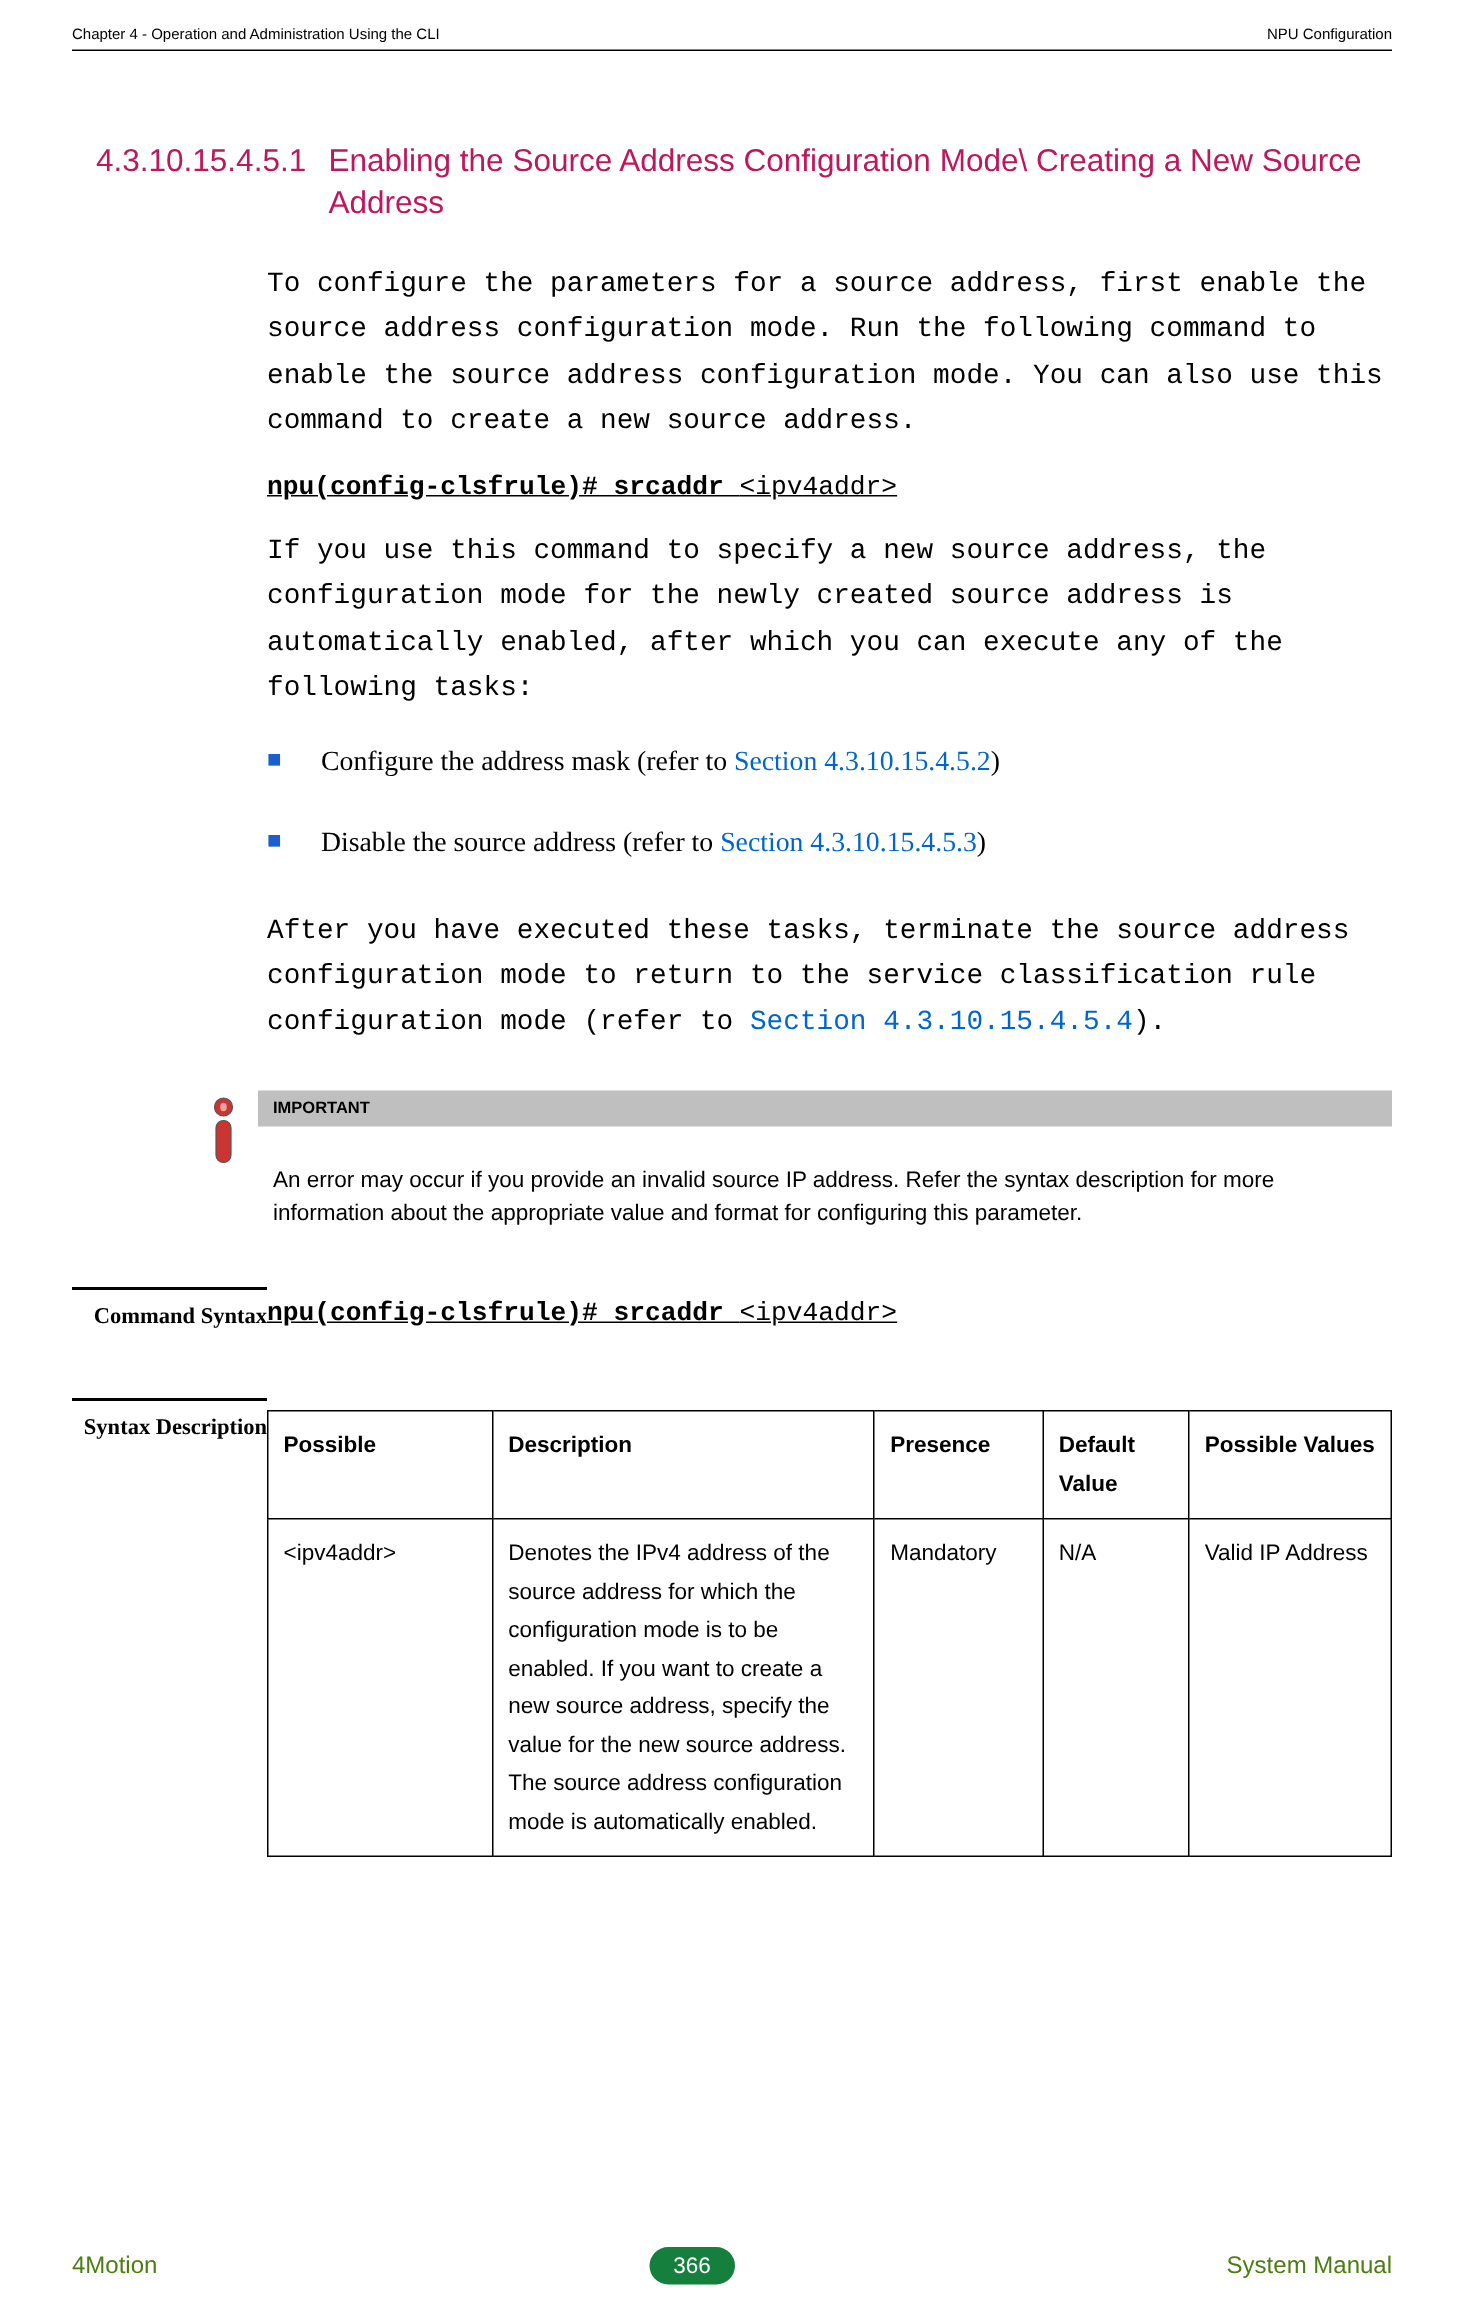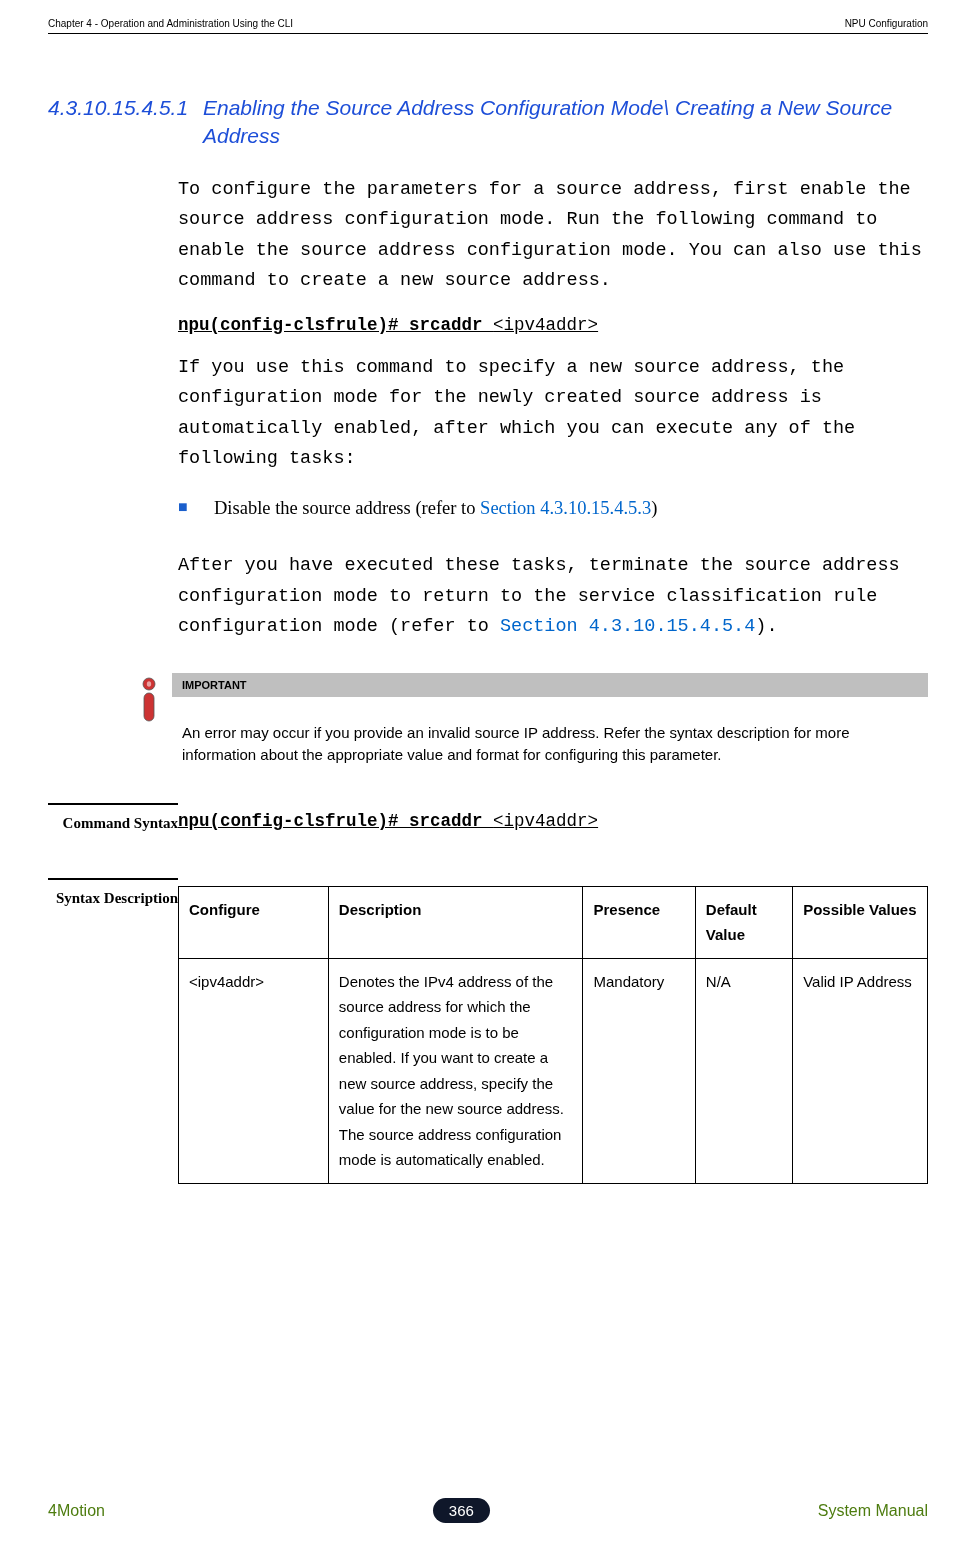--- a/index.html
+++ b/index.html
@@ -14,27 +14,27 @@
   }
   .header-bar {
     display: flex;
     justify-content: space-between;
     font-size: 10px;
     border-bottom: 1px solid #000;
     padding-bottom: 4px;
     margin-bottom: 60px;
   }
   .section-heading {
-    color: #1d4ed8;
-    font-style: italic;
+    color: #be185d;
     font-family: Arial, Helvetica, sans-serif;
     font-size: 21px;
     margin-bottom: 24px;
     line-height: 1.35;
     display: flex;
+    margin-left: 16px;
   }
   .section-number {
     flex: 0 0 155px;
   }
   .section-title {
     flex: 1;
   }
   .body-indent {
     margin-left: 130px;
     margin-right: 0;
@@ -139,21 +139,21 @@
     left: 48px;
     right: 48px;
     bottom: 22px;
     display: flex;
     justify-content: space-between;
     align-items: center;
     font-size: 16px;
   }
   .footer .left, .footer .right { color: #4d7c0f; }
   .page-badge {
-    background: #0f172a;
+    background: #15803d;
     color: #fff;
     border-radius: 16px;
     padding: 4px 16px;
     font-size: 15px;
   }
 </style>
 </head>
 <body>
 
 <div class="header-bar">
@@ -169,20 +169,23 @@
 <div class="body-indent">
   <p class="para">To configure the parameters for a source address, first enable the source address configuration mode. Run the following command to enable the source address configuration mode. You can also use this command to create a new source address.</p>
 
   <p class="cmd">
     <span>npu(config-clsfrule)# srcaddr </span><span class="arg">&lt;ipv4addr&gt;</span>
   </p>
 
   <p class="para">If you use this command to specify a new source address, the configuration mode for the newly created source address is automatically enabled, after which you can execute any of the following tasks:</p>
 
   <ul class="bullets">
+    <li>
+      <span>Configure the address mask (refer to </span><span class="xref">Section 4.3.10.15.4.5.2</span><span>)</span>
+    </li>
     <li>
       <span>Disable the source address (refer to </span><span class="xref">Section 4.3.10.15.4.5.3</span><span>)</span>
     </li>
   </ul>
 
   <p class="para">
     <span>After you have executed these tasks, terminate the source address configuration mode to return to the service classification rule configuration mode (refer to </span><span class="xref">Section 4.3.10.15.4.5.4</span><span>).</span>
   </p>
 </div>
 
@@ -208,21 +211,21 @@
     </p>
   </div>
 </div>
 
 <div class="def-row">
   <div class="def-label">Syntax Description</div>
   <div class="def-content">
     <table class="syntax">
       <thead>
         <tr>
-          <th style="width:20%">Configure</th>
+          <th style="width:20%">Possible</th>
           <th style="width:34%">Description</th>
           <th style="width:15%">Presence</th>
           <th style="width:13%">Default Value</th>
           <th style="width:18%">Possible Values</th>
         </tr>
       </thead>
       <tbody>
         <tr>
           <td>&lt;ipv4addr&gt;</td>
           <td>Denotes the IPv4 address of the source address for which the configuration mode is to be enabled. If you want to create a new source address, specify the value for the new source address. The source address configuration mode is automatically enabled.</td>

